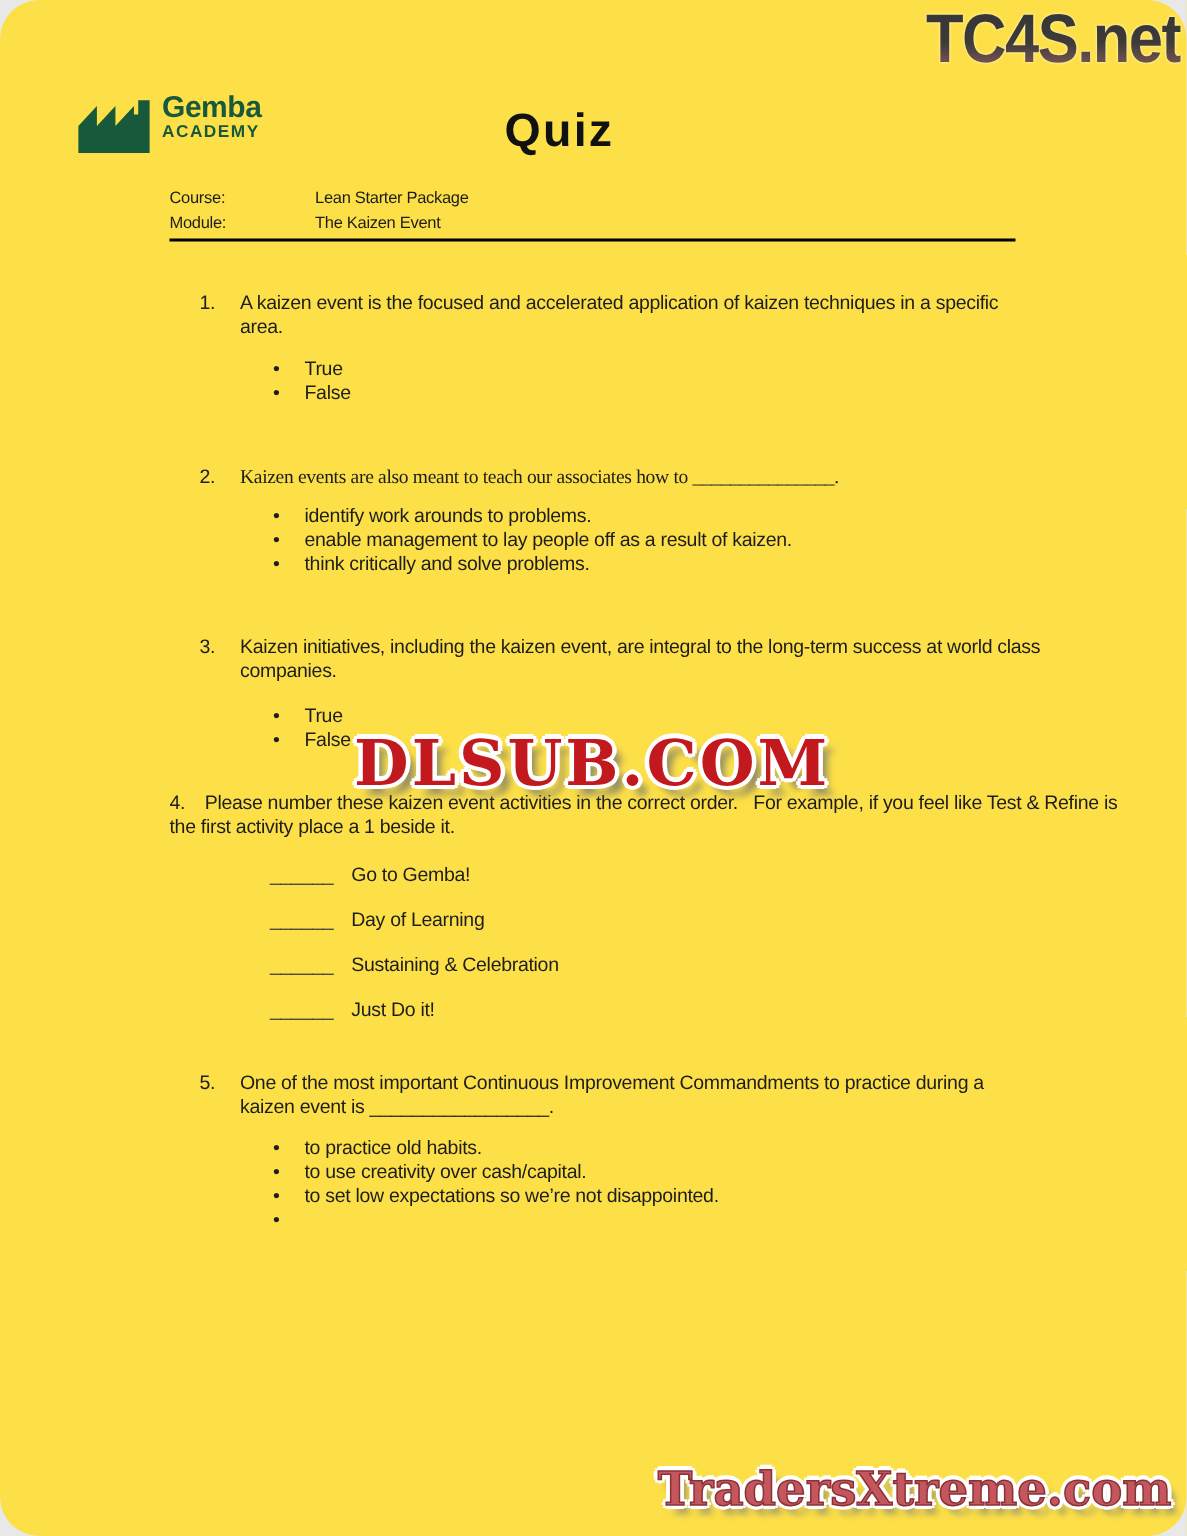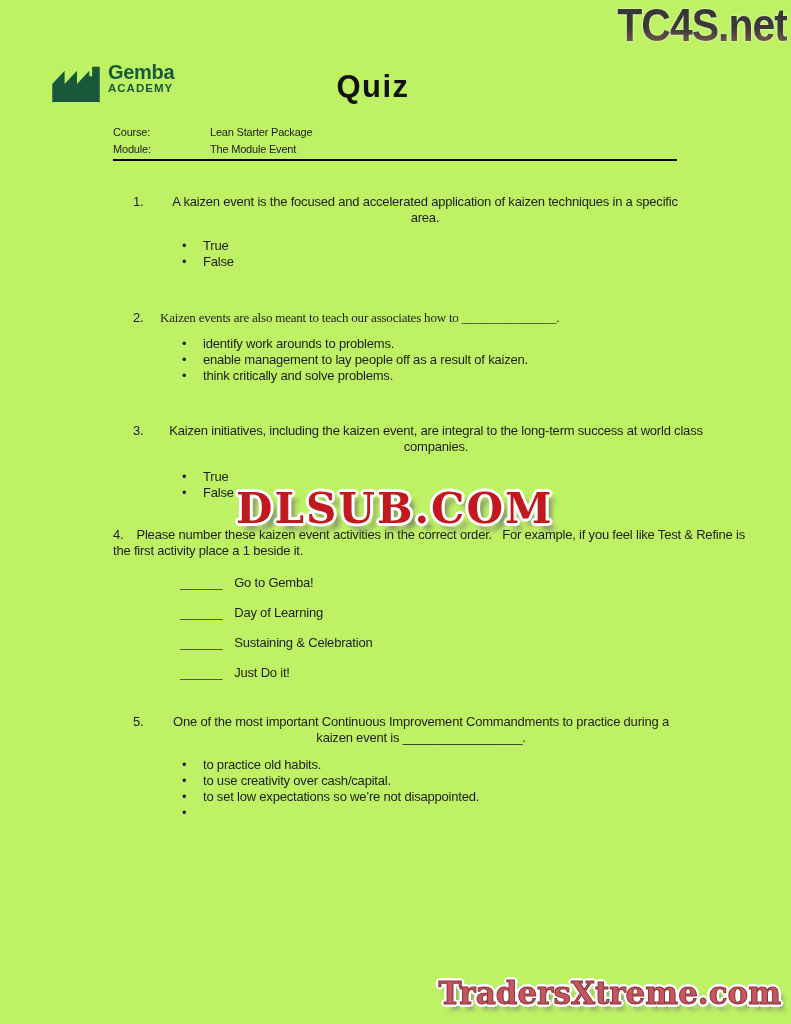--- a/index.html
+++ b/index.html
@@ -1,25 +1,26 @@
 <!DOCTYPE html>
 <html><head>
 <meta charset="utf-8">
 <style>
   html,body { margin:0; padding:0; background:#e8e8e8; }
   .page {
     position:relative;
     width:791px; height:1024px;
     margin:0 auto;
-    background:#bef264;
+    background:#fde047;
     font-family:"Liberation Sans", sans-serif;
     font-size:13px; line-height:16px;
     letter-spacing:-0.2px;
     color:#1d1d1d;
     overflow:hidden;
+    border-radius:26px;
   }
 
   
   .wm-tc4s {
     position:absolute; top:3px; right:4px;
     font-size:41px; font-weight:bold; letter-spacing:-1px; line-height:1;
     background:linear-gradient(180deg,#353535 0%, #3d3a39 55%, #8d5f58 100%);
     -webkit-background-clip:text; background-clip:text; color:transparent;
     transform:scaleY(1.12); transform-origin:top right;
     filter:drop-shadow(0 0 1px rgba(255,255,255,.85));
@@ -61,21 +62,21 @@
   
   .course-info { position:absolute; left:113px; top:124px; width:564px; }
   .ci-row { display:flex; line-height:17px; font-size:11px; }
   .ci-label { width:97px; flex-shrink:0; }
   .rule { position:absolute; left:113px; top:159px; width:564px; height:2px; background:#000; }
 
   
   .questions { position:absolute; left:133px; top:194px; width:620px; }
   .q { display:flex; }
   .q-num { width:27px; flex-shrink:0; }
-  .q-text { white-space:pre-wrap;text-align:center; }
+  .q-text { white-space:pre-wrap; }
   .q1 { margin-bottom:40px; }  .q1 .q-text { max-width:530px; }
   .q2 { margin-bottom:39px; }  .q2 .q-text { max-width:560px;font-family:Liberation Serif, serif; }
   .q3 { margin-bottom:26px; }  .q3 .q-text { max-width:552px; }
   .q5 .q-text { max-width:522px; }
   .options { list-style:none; margin:0; padding:0; }
   .q1 .options { margin-top:12px; } .q2 .options { margin-top:10px; }
   .q3 .options { margin-top:14px; } .q5 .options { margin-top:11px; }
   .opt { display:flex; padding-left:22px; }
   .opt-dot { width:21px; flex-shrink:0; }
   .opt-dot::before { content:"\2022"; }
@@ -110,21 +111,21 @@
 
   <h1 class="page-title">Quiz</h1>
 
   <div class="course-info">
     <div class="ci-row">
       <span class="ci-label">Course:</span>
       <span class="ci-value">Lean Starter Package</span>
     </div>
     <div class="ci-row">
       <span class="ci-label">Module:</span>
-      <span class="ci-value">The Module Event</span>
+      <span class="ci-value">The Kaizen Event</span>
     </div>
   </div>
   <div class="rule"></div>
 
   <div class="questions">
 
     <div class="q q1">
       <span class="q-num">1.</span>
       <div class="q-body">
         <div class="q-text">A kaizen event is the focused and accelerated application of kaizen techniques in a specific area.</div>

